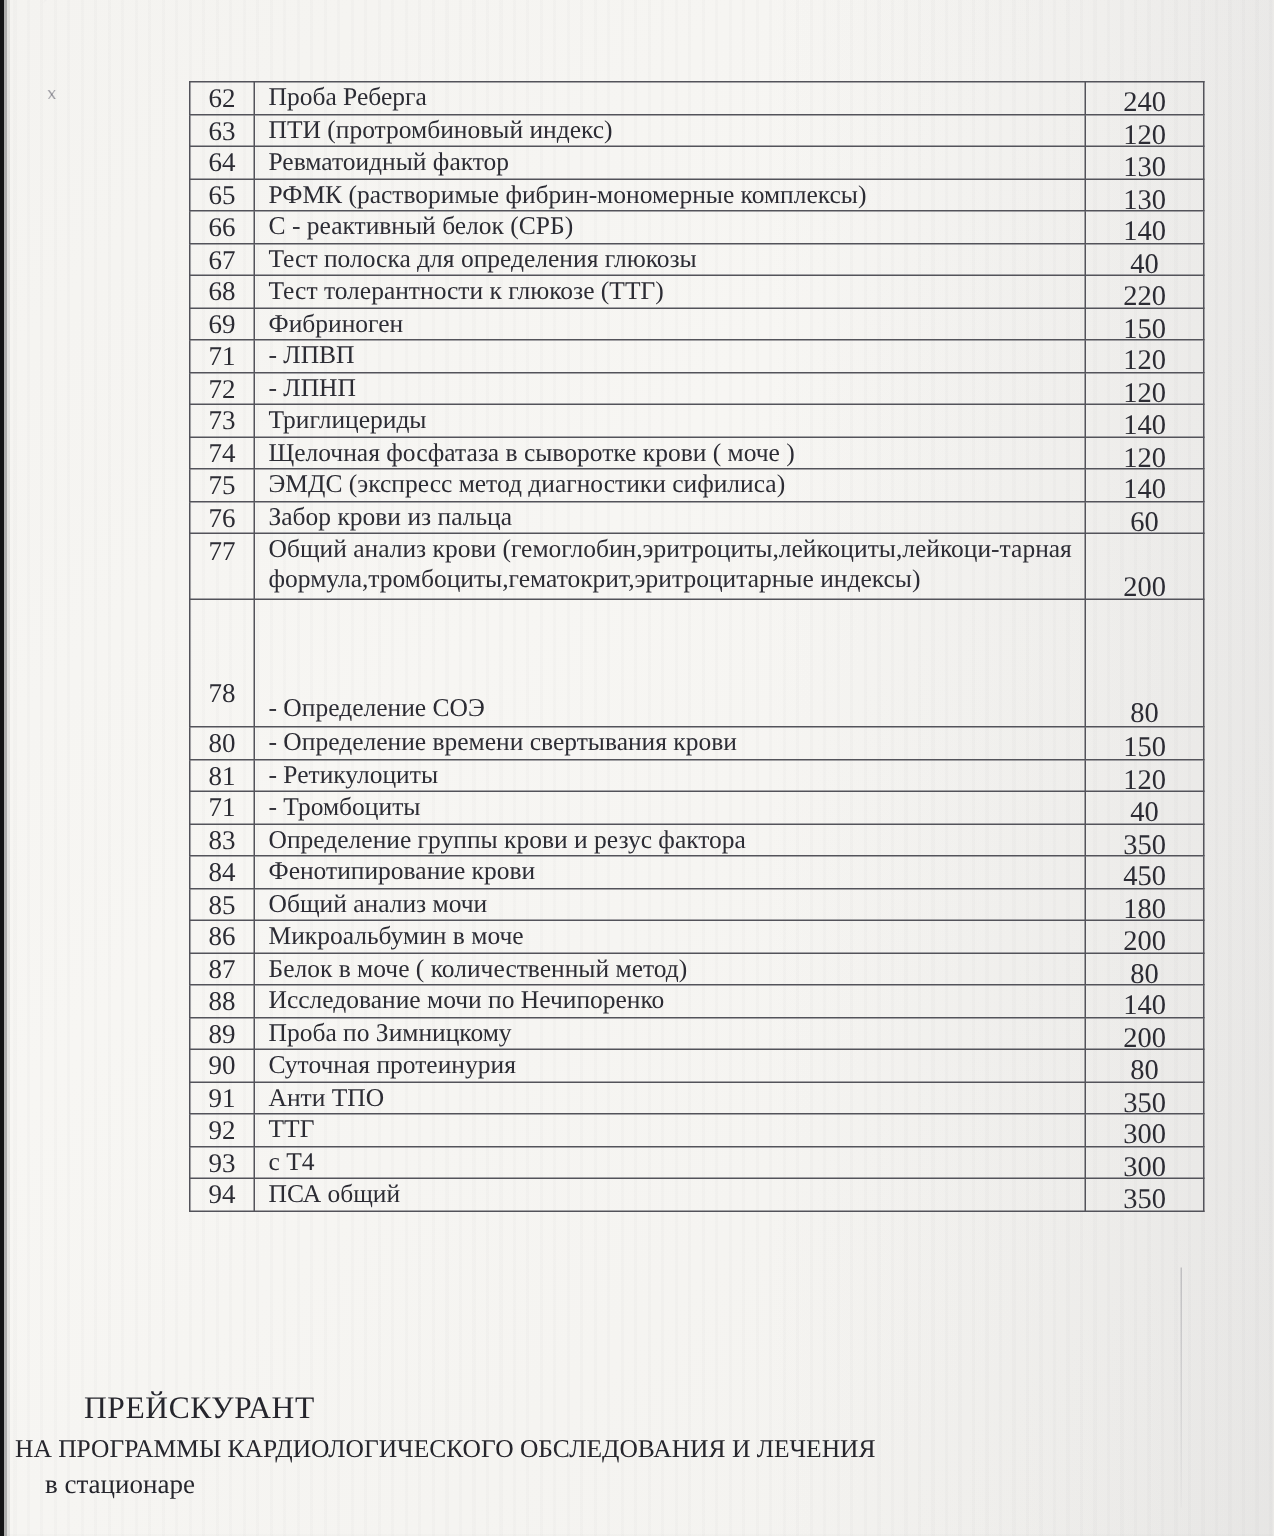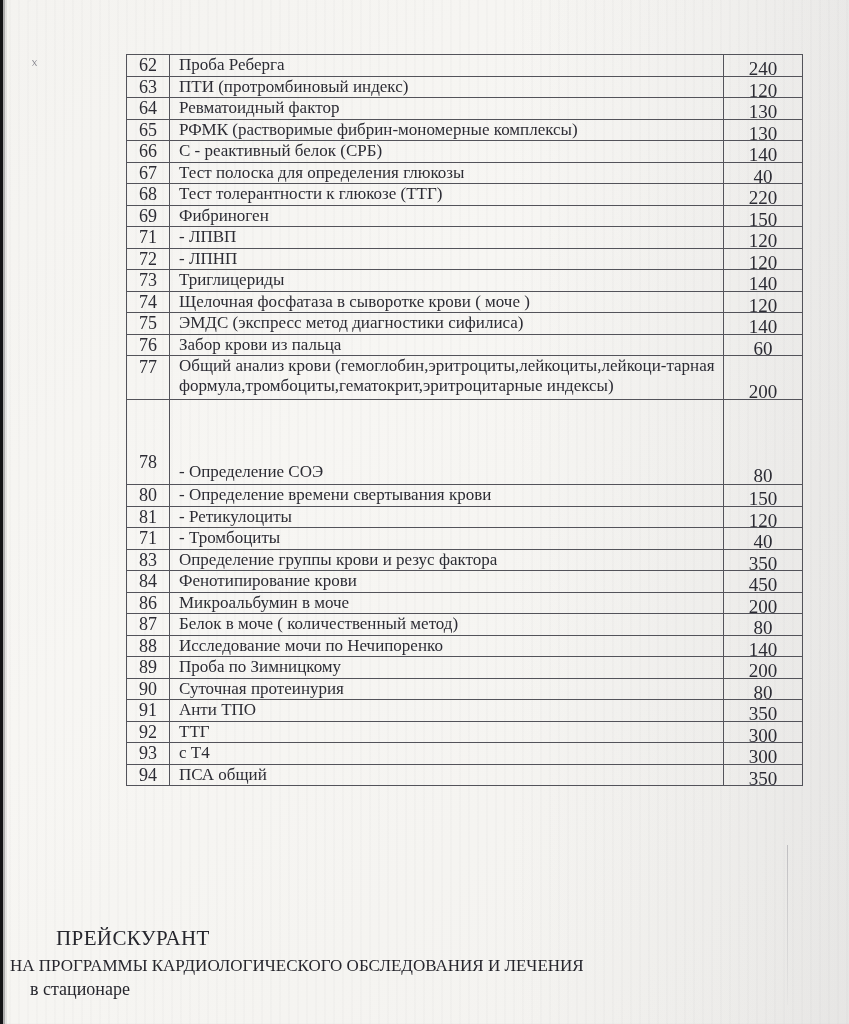--- a/index.html
+++ b/index.html
@@ -190,20 +190,25 @@
           <td class="num"><span>83</span></td>
           <td class="name"><span>Определение группы крови и резус фактора</span></td>
           <td class="price"><span>350</span></td>
         </tr>
         <tr>
           <td class="num"><span>84</span></td>
           <td class="name"><span>Фенотипирование крови</span></td>
           <td class="price"><span>450</span></td>
         </tr>
         <tr>
+          <td class="num"><span>85</span></td>
+          <td class="name"><span>Общий анализ мочи</span></td>
+          <td class="price"><span>180</span></td>
+        </tr>
+        <tr>
           <td class="num"><span>86</span></td>
           <td class="name"><span>Микроальбумин в моче</span></td>
           <td class="price"><span>200</span></td>
         </tr>
         <tr>
           <td class="num"><span>87</span></td>
           <td class="name"><span>Белок в моче ( количественный  метод)</span></td>
           <td class="price"><span>80</span></td>
         </tr>
         <tr>

